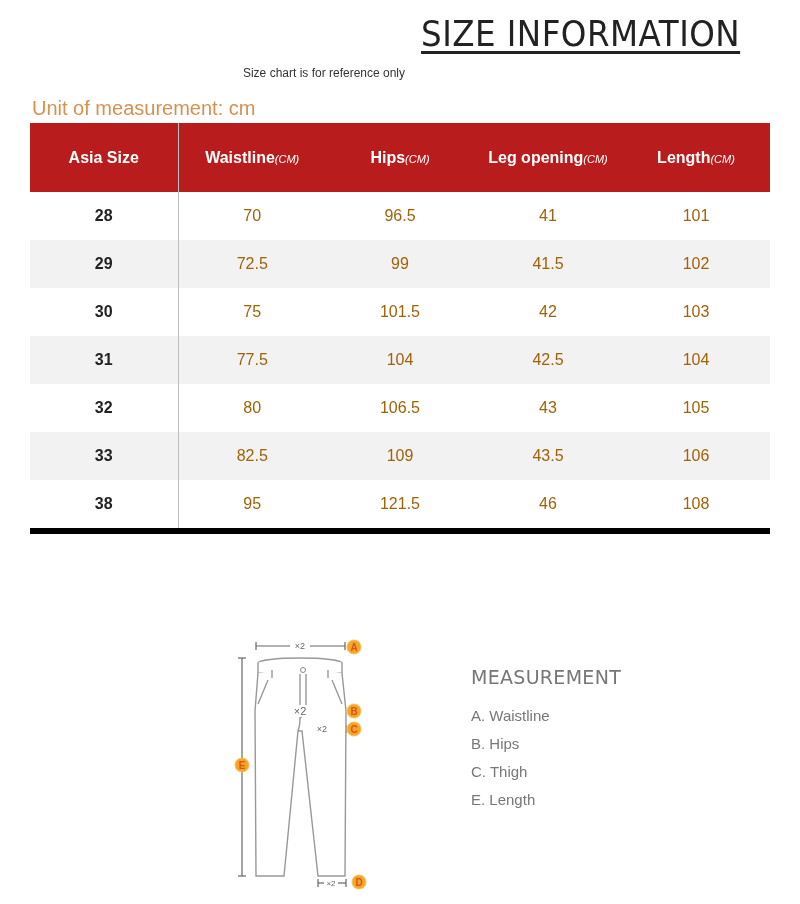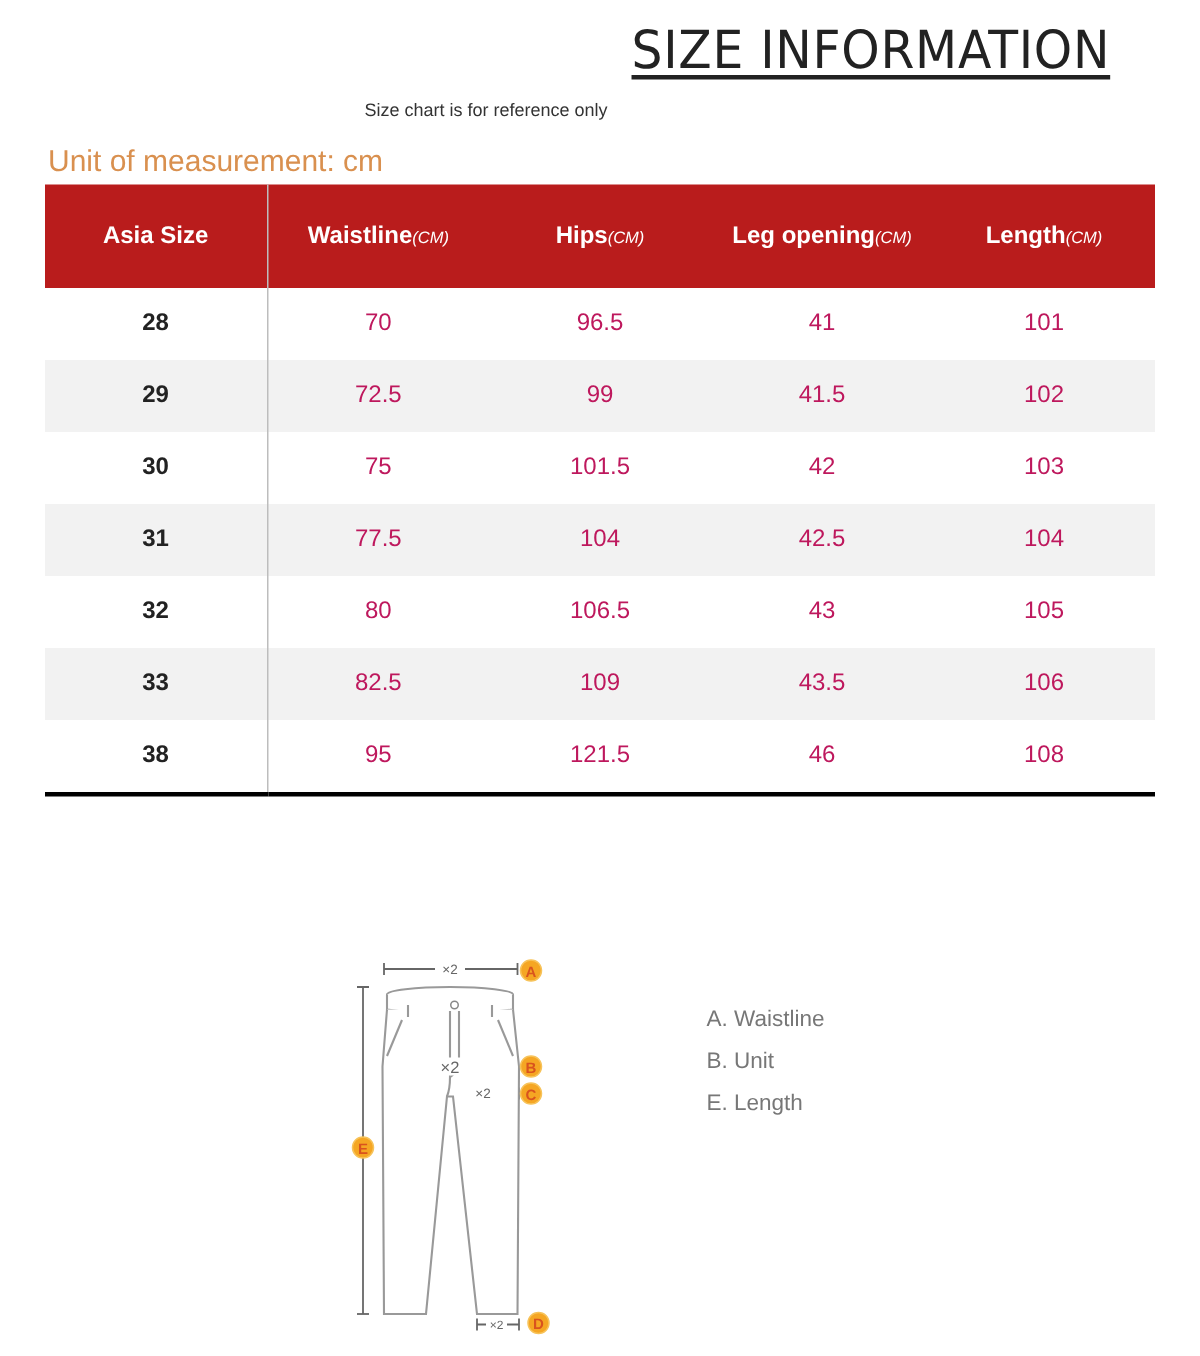--- a/index.html
+++ b/index.html
@@ -4,25 +4,25 @@
 <style>
   html, body { margin: 0; padding: 0; background: #ffffff; }
   body { width: 800px; height: 904px; position: relative; overflow: hidden; font-family: "Liberation Sans", sans-serif; color: #222; }
   .title { position: absolute; top: 14px; left: 0; width: 752px; text-align: right; }
   .title h1 { display: inline-block; margin: 0; font-family: "DejaVu Sans", sans-serif; font-weight: normal; font-size: 35px; letter-spacing: 0.5px; color: #222; text-decoration: underline; text-decoration-thickness: 3px; text-underline-offset: 5px; transform: scaleX(0.93); }
   .subtitle { position: absolute; top: 66px; left: 0; width: 648px; text-align: center; font-size: 12px; color: #333; }
   .unit { position: absolute; top: 97px; left: 32px; font-size: 20px; font-weight: normal; color: #d9904f; }
   table.size { position: absolute; top: 123px; left: 30px; width: 740px; border-collapse: collapse; table-layout: fixed; }
   table.size th { background: #b91c1c; color: #fff; height: 69px; font-size: 16px; font-weight: bold; text-align: center; padding: 0; }
   table.size th .u { font-size: 11px; font-weight: normal; font-style: italic; }
-  table.size td { height: 48px; text-align: center; font-size: 16px; color: #be185d; padding: 0; }
+  table.size td { height: 48px; text-align: center; font-size: 16px; color: #a16207; padding: 0; }
   table.size td.size-col { font-weight: bold; color: #222; }
   table.size tr:nth-child(even) td { background: #f2f2f2; }
   table.size th:first-child, table.size td:first-child { border-right: 1px solid #bdbdbd; }
-  table.size tbody tr:last-child td { border-bottom: 3px solid #000000; }
+  table.size tbody tr:last-child td { border-bottom: 6px solid #000000; }
   col.c0 { width: 148px; }
   .diagram { position: absolute; top: 636px; left: 228px; width: 145px; height: 260px; }
   .legend { position: absolute; top: 666px; left: 471px; }
   .legend h2 { margin: 0 0 14px 0; font-family: "DejaVu Sans", sans-serif; font-weight: normal; font-size: 19px; color: #777; letter-spacing: 0.3px; }
   .legend ul { list-style: none; margin: 0; padding: 0; }
   .legend li { font-size: 15px; color: #777; height: 28px; line-height: 28px; }
 </style>
 </head>
 <body>
 
@@ -161,18 +161,20 @@
         <text x="126" y="97">C</text>
       <circle cx="131" cy="246" r="7" fill="#f5a623" stroke="#f7c35a"></circle>
         <text x="131" y="250">D</text>
       <circle cx="14" cy="129" r="7" fill="#f5a623" stroke="#f7c35a"></circle>
         <text x="14" y="133">E</text>
     </g>
   </svg>
 </div>
 
 <div class="legend">
+  <h2>MEASUREMENT</h2>
   <ul>
     <li>A. Waistline</li>
-    <li>B. Unit</li>
+    <li>B. Hips</li>
+    <li>C. Thigh</li>
     <li>E. Length</li>
   </ul>
 </div>
 
 </body></html>

